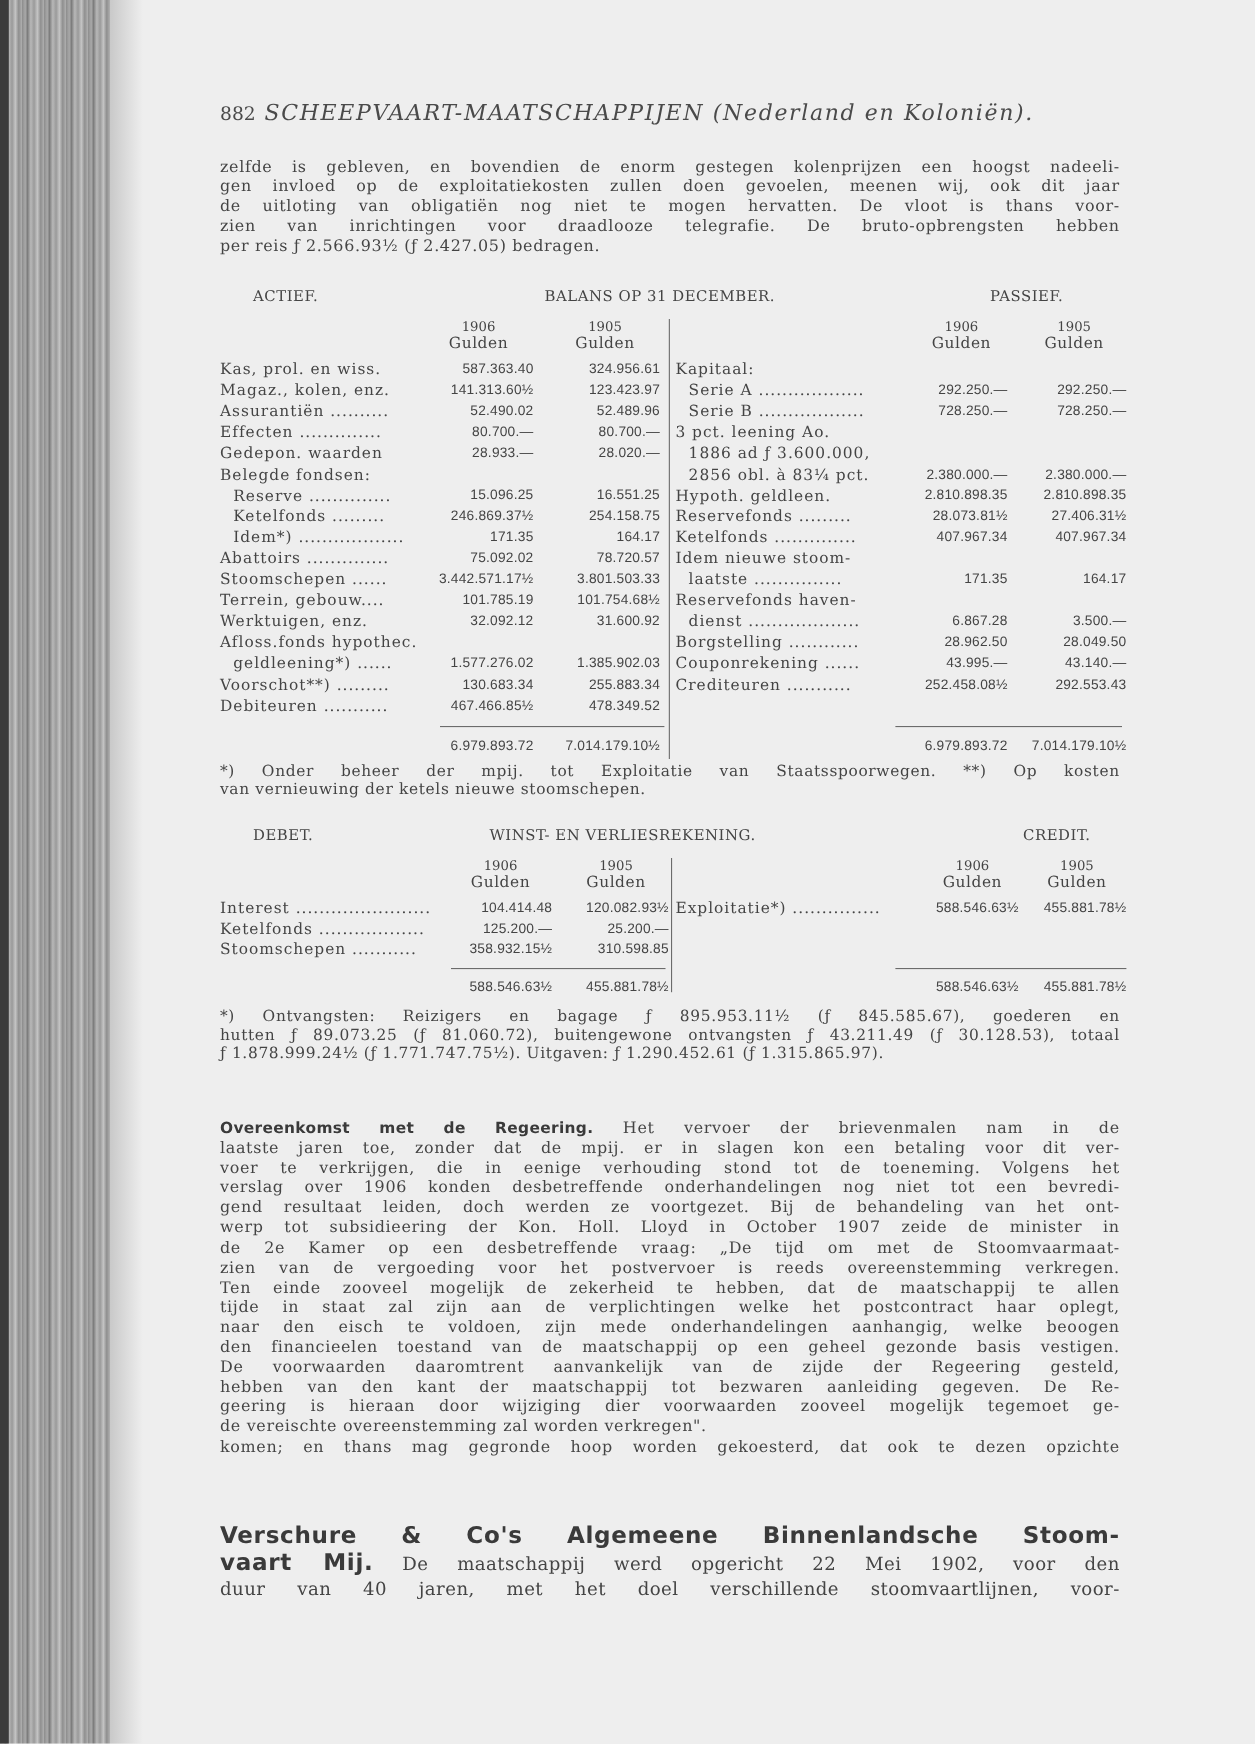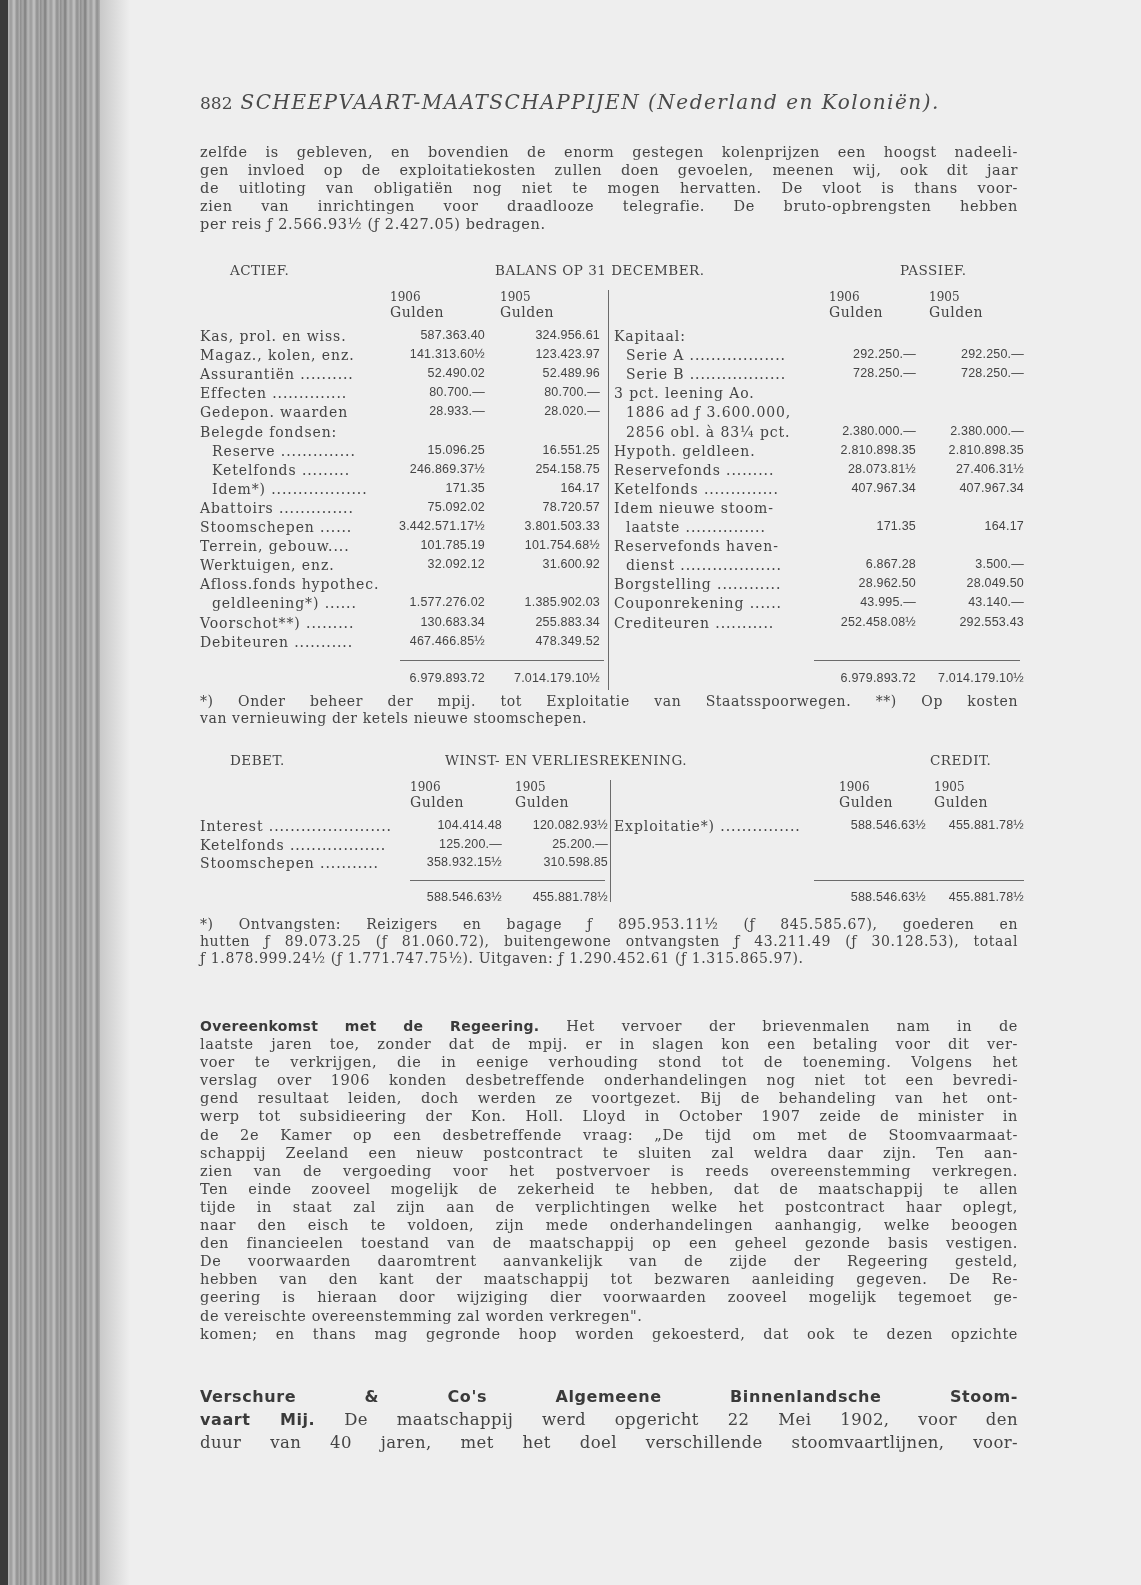--- a/index.html
+++ b/index.html
@@ -32,32 +32,32 @@
 
   .tbl-heads { position: absolute; left: 0; width: 820px; font-size: 13.5px; letter-spacing: 0.5px; color: #444; }
   .tbl-heads span { position: absolute; top: 0; white-space: nowrap; }
 
   .ledger { position: absolute; left: 0; width: 820px; font-size: 14px; color: #444; }
   .side { position: absolute; top: 0; }
   .row { position: absolute; left: 0; height: 15px; white-space: nowrap; }
   .row .lbl { position: absolute; left: 0; letter-spacing: 0.9px; }
   .row .lbl.ind { left: 12px; }
   .row .val { position: absolute; text-align: right; font-family: "Liberation Sans Narrow", "Liberation Sans", sans-serif; font-size: 12.5px; letter-spacing: 0.2px; }
-  .hdr { position: absolute; font-size: 13px; line-height: 15px; }
+  .hdr { position: absolute; text-align: center; font-size: 13px; line-height: 15px; }
   .hdr .y { font-size: 12px; display: block; }
   .hdr .g { font-size: 14px; display: block; letter-spacing: 0.5px; }
   .divider { position: absolute; width: 1px; background: #6b6b6b; }
   .sum-rule { position: absolute; height: 1px; background: #6b6b6b; }
 
   .footnote { position: absolute; left: 0; width: 818px; font-size: 14px; line-height: 17px; color: #444; letter-spacing: 0.6px; }
   .footnote .line { display: block; white-space: nowrap; text-align: justify; text-align-last: justify; }
   .footnote .line.last { text-align-last: left; }
 
   .bold-head { font-family: "DejaVu Sans", "Liberation Sans", sans-serif; font-weight: bold; font-size: 14px; letter-spacing: 0.3px; color: #3a3a3a; }
-  .big-head { font-family: "DejaVu Sans", "Liberation Sans", sans-serif; font-weight: bold; font-size: 16px; letter-spacing: 0.6px; color: #3a3a3a; }
+  .big-head { font-family: "DejaVu Sans", "Liberation Sans", sans-serif; font-weight: bold; font-size: 21px; letter-spacing: 0.6px; color: #3a3a3a; }
   .para2 { position: absolute; left: 0; width: 818px; font-size: 16.5px; line-height: 23px; color: #444; letter-spacing: 0.4px; }
   .para2 .line { display: block; white-space: nowrap; text-align: justify; text-align-last: justify; }
 </style>
 </head>
 <body>
 
 <div class="spine">
     <div class="spine-edge"></div>
   </div>
 
@@ -360,21 +360,20 @@
   </div>
 
   <div class="para" style="top:1017px; font-size:14.5px; line-height:18.1px;">
     <span class="line"><span class="bold-head">Overeenkomst met de Regeering.</span> <span>Het vervoer der brievenmalen nam in de</span></span>
     <span class="line">laatste jaren toe, zonder dat de mpij. er in slagen kon een betaling voor dit ver-</span>
     <span class="line">voer te verkrijgen, die in eenige verhouding stond tot de toeneming. Volgens het</span>
     <span class="line">verslag over 1906 konden desbetreffende onderhandelingen nog niet tot een bevredi-</span>
     <span class="line">gend resultaat leiden, doch werden ze voortgezet. Bij de behandeling van het ont-</span>
     <span class="line">werp tot subsidieering der Kon. Holl. Lloyd in October 1907 zeide de minister in</span>
     <span class="line">de 2e Kamer op een desbetreffende vraag: „De tijd om met de Stoomvaarmaat-</span>
-    <span class="line">schappij Zeeland een nieuw postcontract te sluiten zal weldra daar zijn. Ten aan-</span>
     <span class="line">zien van de vergoeding voor het postvervoer is reeds overeenstemming verkregen.</span>
     <span class="line">Ten einde zooveel mogelijk de zekerheid te hebben, dat de maatschappij te allen</span>
     <span class="line">tijde in staat zal zijn aan de verplichtingen welke het postcontract haar oplegt,</span>
     <span class="line">naar den eisch te voldoen, zijn mede onderhandelingen aanhangig, welke beoogen</span>
     <span class="line">den financieelen toestand van de maatschappij op een geheel gezonde basis vestigen.</span>
     <span class="line">De voorwaarden daaromtrent aanvankelijk van de zijde der Regeering gesteld,</span>
     <span class="line">hebben van den kant der maatschappij tot bezwaren aanleiding gegeven. De Re-</span>
     <span class="line">geering is hieraan door wijziging dier voorwaarden zooveel mogelijk tegemoet ge-</span>
     <span class="line last">de vereischte overeenstemming zal worden verkregen".</span>
     <span class="line">komen; en thans mag gegronde hoop worden gekoesterd, dat ook te dezen opzichte</span>

